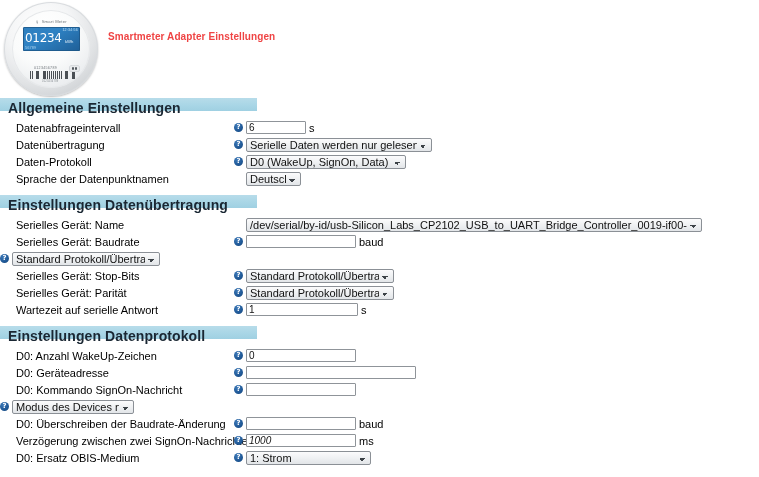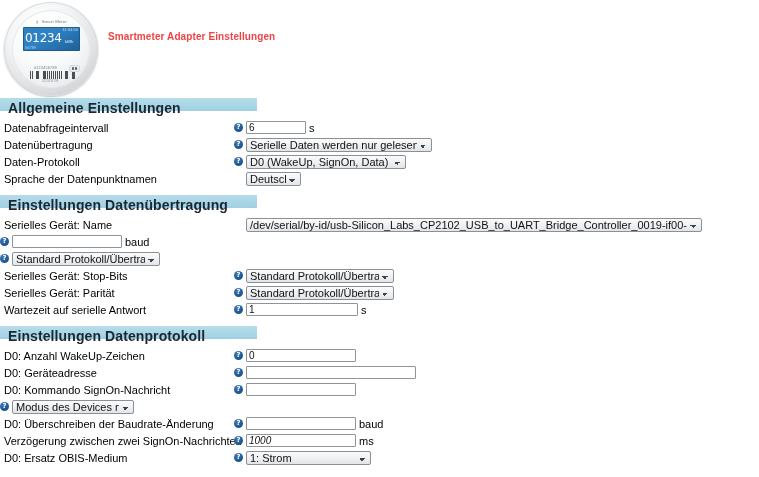--- a/index.html
+++ b/index.html
@@ -71,21 +71,21 @@
     width:257px;height:13px;box-sizing:border-box;
     background:linear-gradient(#b7dcea 0%, #a9d6e6 55%, #9fd0e2 100%);
     font-size:14px;font-weight:bold;color:#1a2733;
     padding:2px 0 0 8px;letter-spacing:.1px;white-space:nowrap;
   }
   .sec-gap{height:8px;}
 
   
   .rows{width:759px;}
   .row{display:flex;align-items:center;height:17px;white-space:nowrap;}
-  .lbl{width:234px;padding-left:4px;box-sizing:border-box;font-size:11px;color:#000;}
+  .lbl{width:234px;padding-left:16px;box-sizing:border-box;font-size:11px;color:#000;}
   .ctl{display:flex;align-items:center;gap:0;}
   .help{
     width:9px;height:9px;border-radius:50%;flex:0 0 auto;margin-right:3px;
     background:radial-gradient(circle at 35% 30%, #3b78b8 0%, #1f5896 60%, #164274 100%);
     color:#fff;font-size:7px;font-weight:bold;line-height:9px;text-align:center;
     font-family:"DejaVu Sans",sans-serif;
   }
   .help.blank{background:transparent;color:transparent;}
   .txt{
     height:13px;box-sizing:border-box;border:1px solid #8f9499;background:#fff;
@@ -183,20 +183,21 @@
       <div class="sec-gap"></div>
       <div class="rows">
         <div class="row">
           <div class="lbl">Serielles Gerät: Name</div>
           <div class="ctl">
             <span class="help blank">?</span>
             <select class="sel" style="width: 456px;"><option>/dev/serial/by-id/usb-Silicon_Labs_CP2102_USB_to_UART_Bridge_Controller_0019-if00-port0 (/dev/ttyUSB0)</option></select>
           </div>
         </div>
         <div class="row">
+          <div class="lbl">Serielles Gerät: Baudrate</div>
           <div class="ctl">
             <span class="help">?</span>
             <input type="text" class="txt" value="" style="width: 110px;">
             <span class="unit">baud</span>
           </div>
         </div>
         <div class="row">
           <div class="ctl">
             <span class="help">?</span>
             <select class="sel" style="width: 148px;"><option>Standard Protokoll/Übertragung</option></select>

